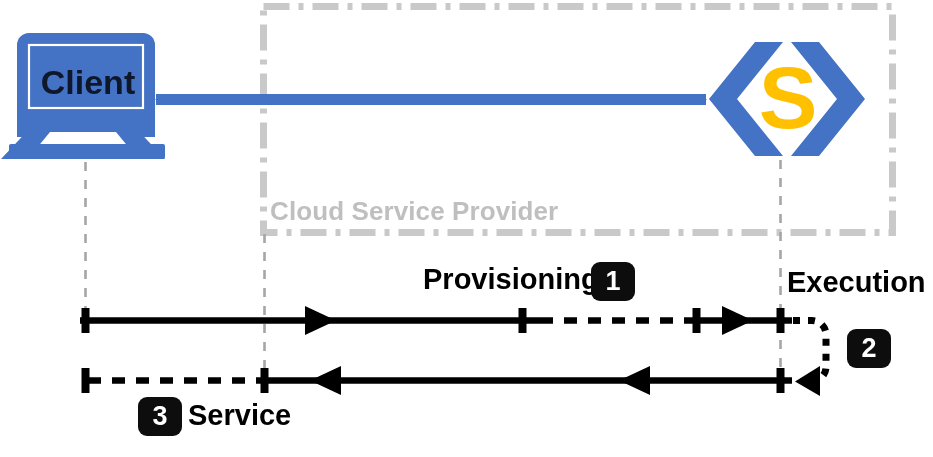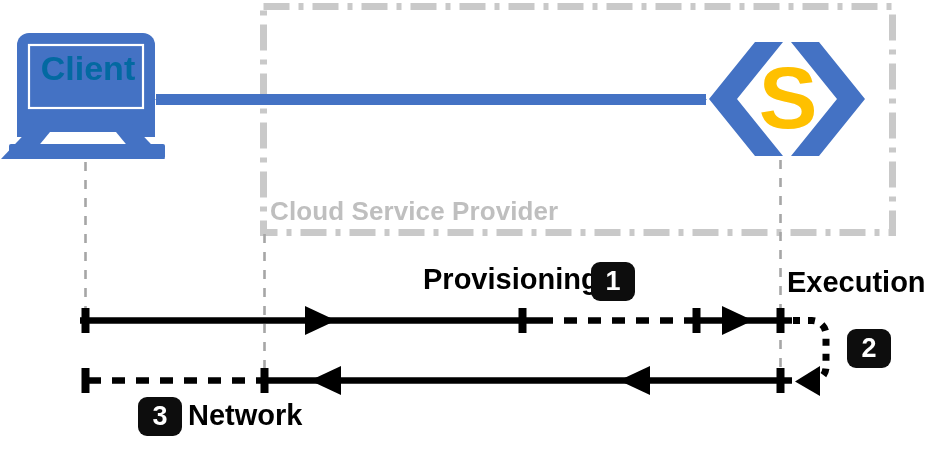--- a/index.html
+++ b/index.html
@@ -64,26 +64,26 @@
     justify-content: center;
     line-height: 1;
   }
   .badge-1 { left: 591px; top: 262px; }
   .badge-2 { left: 847px; top: 329px; }
   .badge-3 { left: 138px; top: 397px; }
 
   
   .client-text {
     left: 33px;
-    top: 51px;
+    top: 65px;
     width: 110px;
     text-align: center;
     font-size: 34px;
     font-weight: bold;
-    color: #0369a1;
+    color: #0f172a;
   }
 </style>
 </head>
 <body>
 
 <div id="stage">
 
   <svg class="layer" viewBox="0 0 933 457" xmlns="http://www.w3.org/2000/svg">
 
     <defs>
@@ -168,15 +168,15 @@
   <div class="lbl step-caption cap-provisioning">Provisioning</div>
 
   <div class="badge badge-1">1</div>
 
   <div class="lbl step-caption cap-execution">Execution</div>
 
   <div class="badge badge-2">2</div>
 
   <div class="badge badge-3">3</div>
 
-  <div class="lbl step-caption cap-network">Network</div>
+  <div class="lbl step-caption cap-network">Service</div>
 
 </div>
 
 </body></html>

